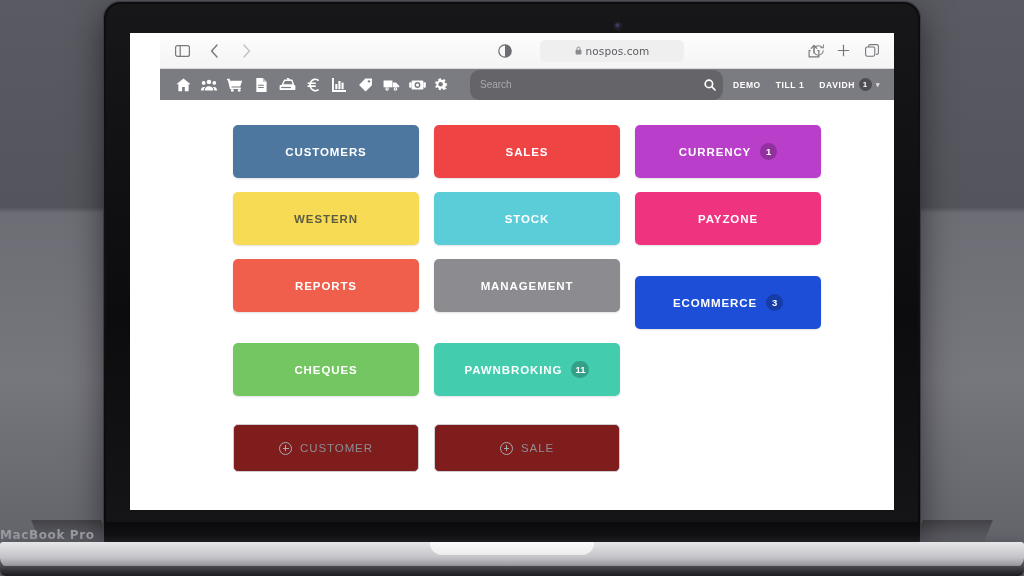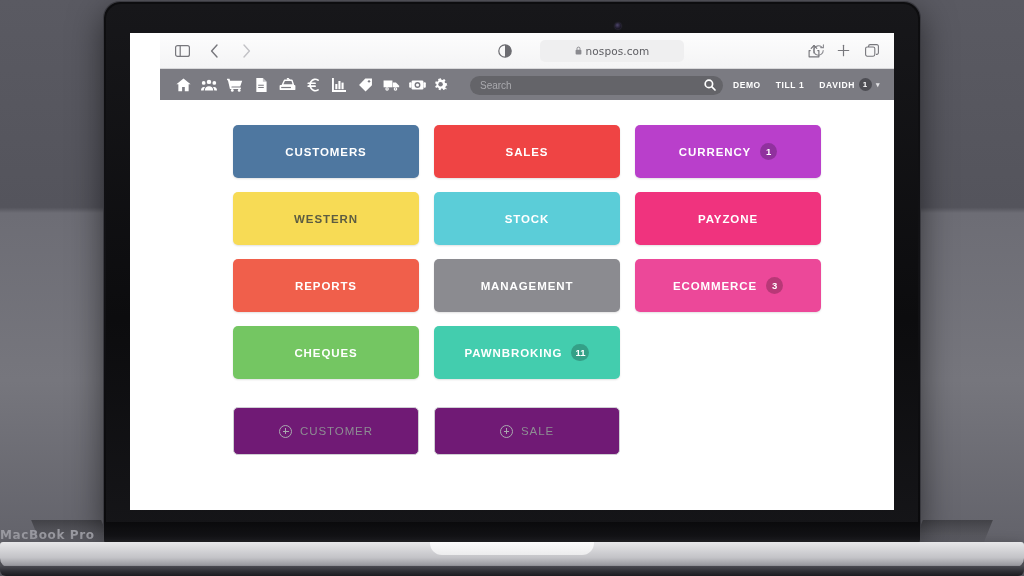--- a/index.html
+++ b/index.html
@@ -168,21 +168,21 @@
   .nav-icon svg { display:block; }
 
   .search-wrap {
     flex: 1;
     position: relative;
     margin-left: 14px;
     margin-right: 10px;
   }
   .search-input {
     width: 100%;
-    height: 19px;
+    height: 30px;
     border: none;
     border-radius: 9.5px;
     background: #646469;
     color: #e6e6e8;
     font-size: 10px;
     padding: 0 26px 0 10px;
     font-family: "Liberation Sans", sans-serif;
     outline: none;
   }
   .search-input::placeholder { color: #a9a9ae; }
@@ -259,21 +259,21 @@
     width: 588px;
     margin: 28px auto 0 auto;
     display: grid;
     grid-template-columns: repeat(2, 186px);
     gap: 15px;
   }
   .action-btn {
     height: 48px;
     border: 1px solid #cfcfd3;
     border-radius: 5px;
-    background: #701a75;
+    background: #7f1d1d;
     display: flex; align-items: center; justify-content: center;
     gap: 8px;
     color: #8d8d93;
     font-size: 11.5px;
     letter-spacing: 0.9px;
     cursor: pointer;
     font-family: "Liberation Sans", sans-serif;
   }
   .plus-circle {
     width: 13px; height: 13px;
@@ -516,21 +516,21 @@
           </div>
           <div class="tile" style="background: rgb(240, 51, 126); color: rgb(255, 255, 255);">
             <span>PAYZONE</span>
           </div>
           <div class="tile" style="background: rgb(240, 95, 75); color: rgb(255, 255, 255);">
             <span>REPORTS</span>
           </div>
           <div class="tile" style="background: rgb(139, 139, 144); color: rgb(255, 255, 255);">
             <span>MANAGEMENT</span>
           </div>
-          <div class="tile" style="background: #ec4899; color: rgb(255, 255, 255);">
+          <div class="tile" style="background: #1d4ed8; color: rgb(255, 255, 255); margin-top: 17px;">
             <span>ECOMMERCE</span>
             <span class="tile-badge">3</span>
           </div>
           <div class="tile" style="background: rgb(116, 198, 98); color: rgb(255, 255, 255);">
             <span>CHEQUES</span>
           </div>
           <div class="tile" style="background: rgb(67, 205, 174); color: rgb(255, 255, 255);">
             <span>PAWNBROKING</span>
             <span class="tile-badge">11</span>
           </div>

